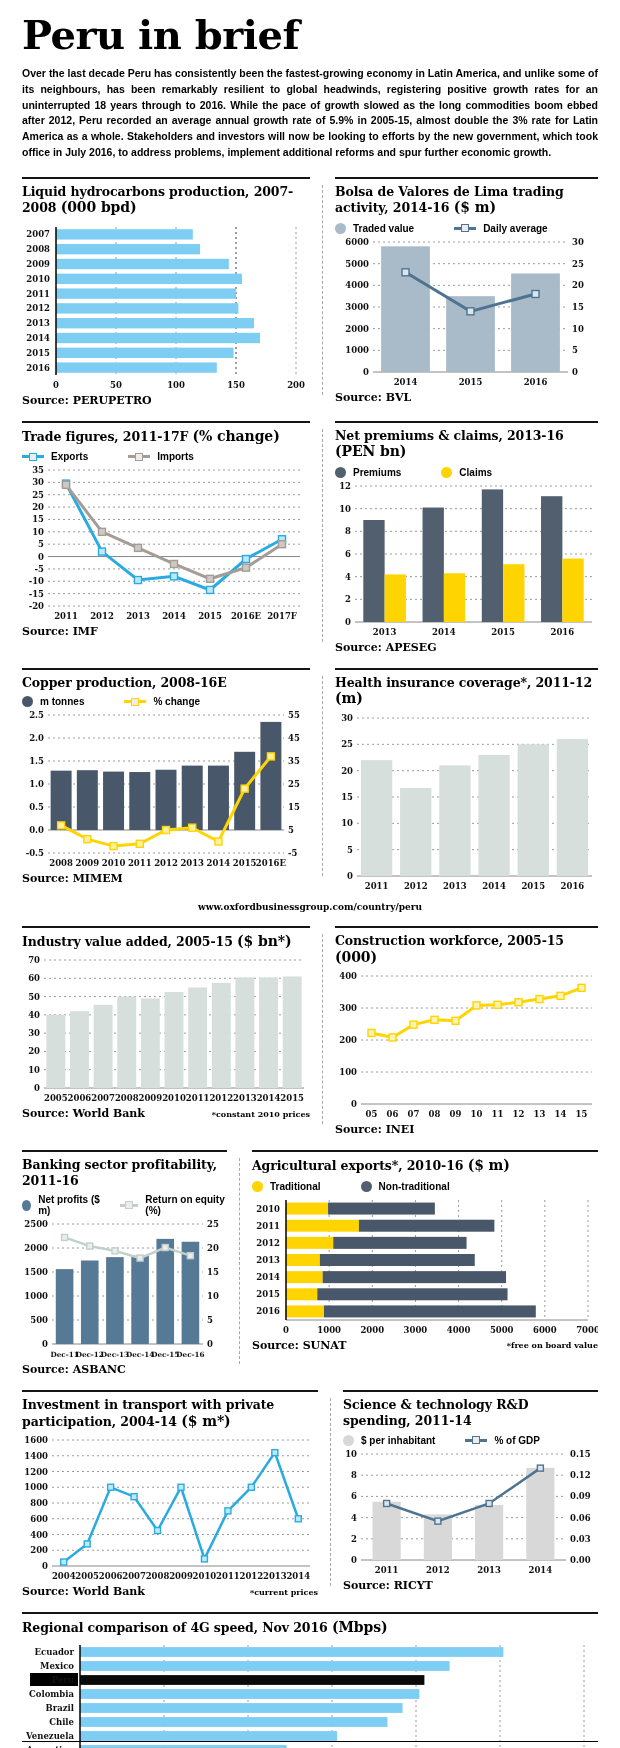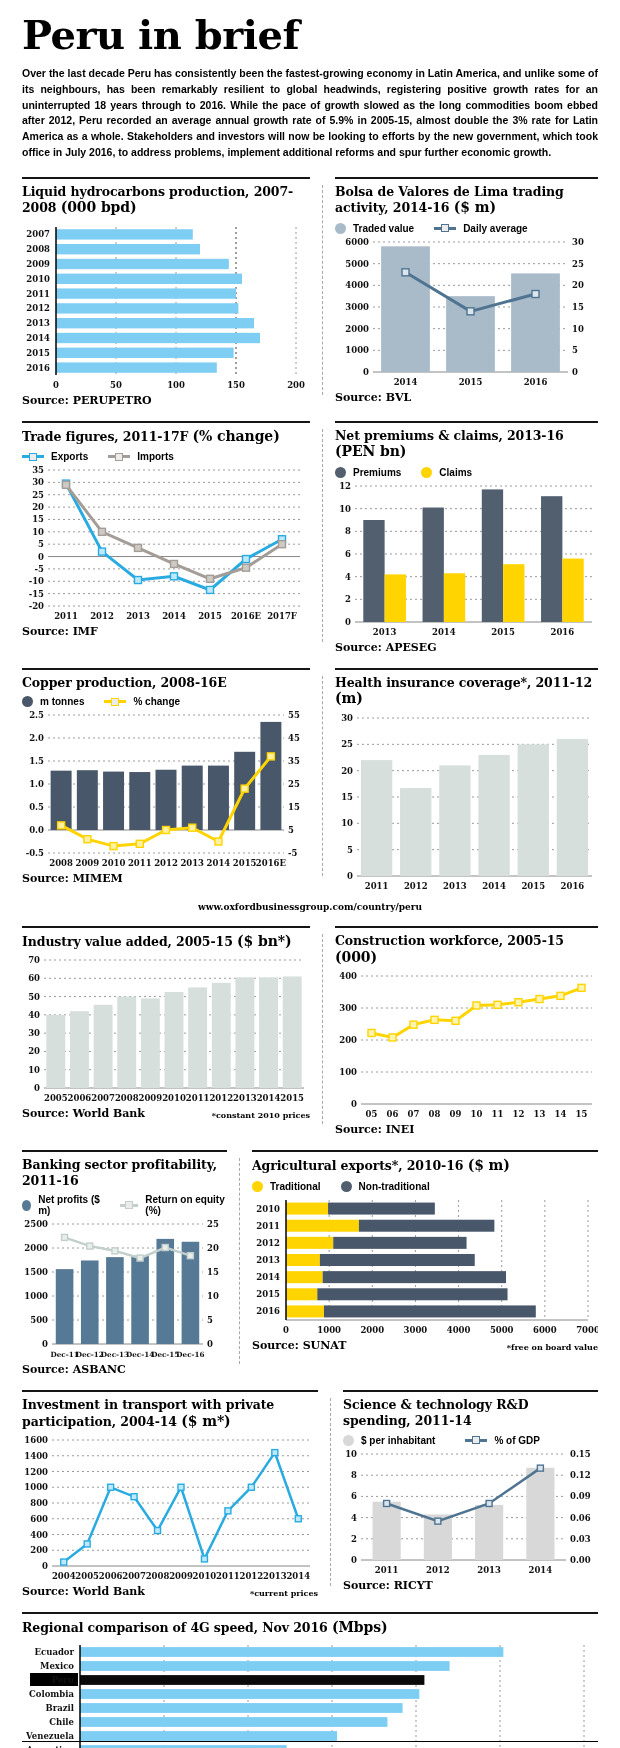--- a/index.html
+++ b/index.html
@@ -10,31 +10,31 @@
   .row::before{content:"";position:absolute;left:300px;top:8px;bottom:16px;border-left:1px dashed #a8a8a8;}
   .row.r5{grid-template-columns:205px 346px;}
   .row.r5::before{left:217px;}
   .row.r6{grid-template-columns:296px 255px;}
   .row.r6::before{left:308px;}
   .row.single{grid-template-columns:1fr;}
   .row.single::before{display:none;}
   .panel{border-top:2.5px solid #151515;}
   .ptitle{font:700 12.5px/1.25 "DejaVu Serif",serif;margin:5px 0 6px;letter-spacing:-0.1px;color:#000;}
   .unit{font-size:14px;}
-  .legend{display:flex;gap:20px;align-items:center;margin:1px 0 4px;font:700 10px "Liberation Sans",sans-serif;}
+  .legend{display:flex;gap:40px;align-items:center;margin:1px 0 4px;font:700 10px "Liberation Sans",sans-serif;}
   .leg{display:flex;align-items:center;gap:7px;color:#111;}
   .dot{width:11px;height:11px;border-radius:50%;background:currentColor;display:inline-block;}
   .lm{width:22px;height:3px;background:currentColor;display:inline-flex;align-items:center;justify-content:center;}
   .lm i{width:6px;height:6px;background:#ececec;border:1.5px solid currentColor;display:block;}
   .leg .lbl{color:#000;}
   .col-cyan{color:#29abe2}.col-grey{color:#a49d97}.col-steel{color:#a9bac9}.col-sline{color:#4f7491}
   .col-slate{color:#515f6e}.col-yellow{color:#ffd400}.col-copper{color:#49576a}.col-bank{color:#567a95}
   .col-roe{color:#c2cfcc}.col-lgrey{color:#d8d8d8}
   .chart{width:100%;}
-  .srcrow{display:flex;justify-content:space-between;align-items:flex-end;margin-top:3px;padding-bottom:4px;}
+  .srcrow{display:flex;justify-content:space-between;align-items:center;margin-top:3px;padding-bottom:4px;}
   .source{font:700 11px "DejaVu Serif",serif;color:#000;}
   .note{font:700 8px "DejaVu Serif",serif;color:#000;}
   .url{text-align:center;font:700 9px "DejaVu Serif",serif;margin:4px 0 14px;color:#000;}
   .bottombar{position:absolute;left:22px;right:22px;bottom:6px;border-top:1.5px solid #000;}
   svg{display:block;}
   svg text{font:700 8.5px "DejaVu Serif",serif;fill:#111;}
   svg text.small{font-size:7.2px;}
   .grid{stroke:#9a9a9a;stroke-dasharray:2,3;stroke-width:1;}
   .grid.g2{stroke:#6e6e6e;}
   .axis{stroke:#888;stroke-width:1;}

